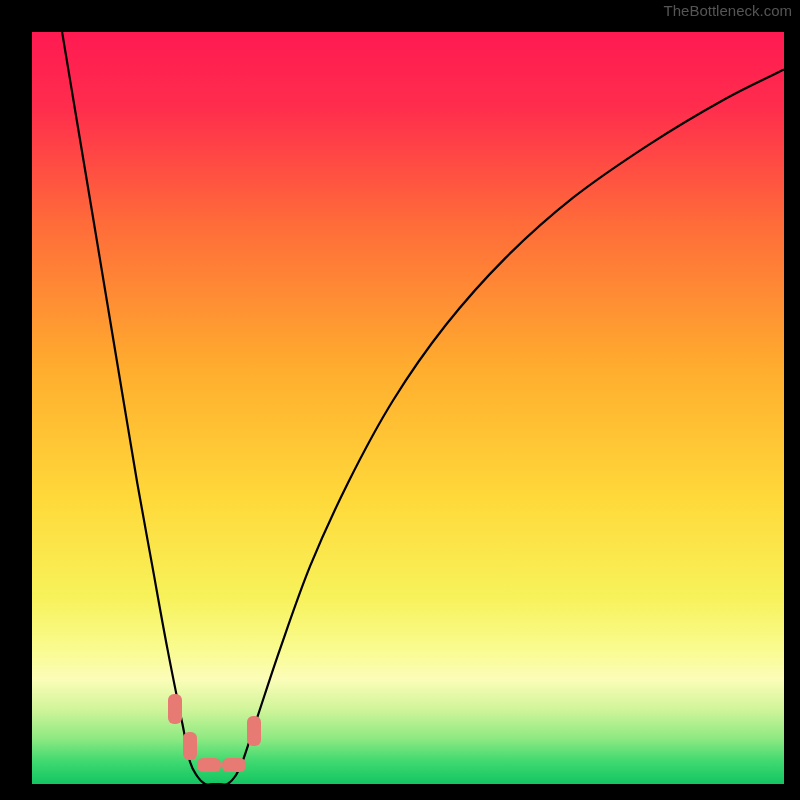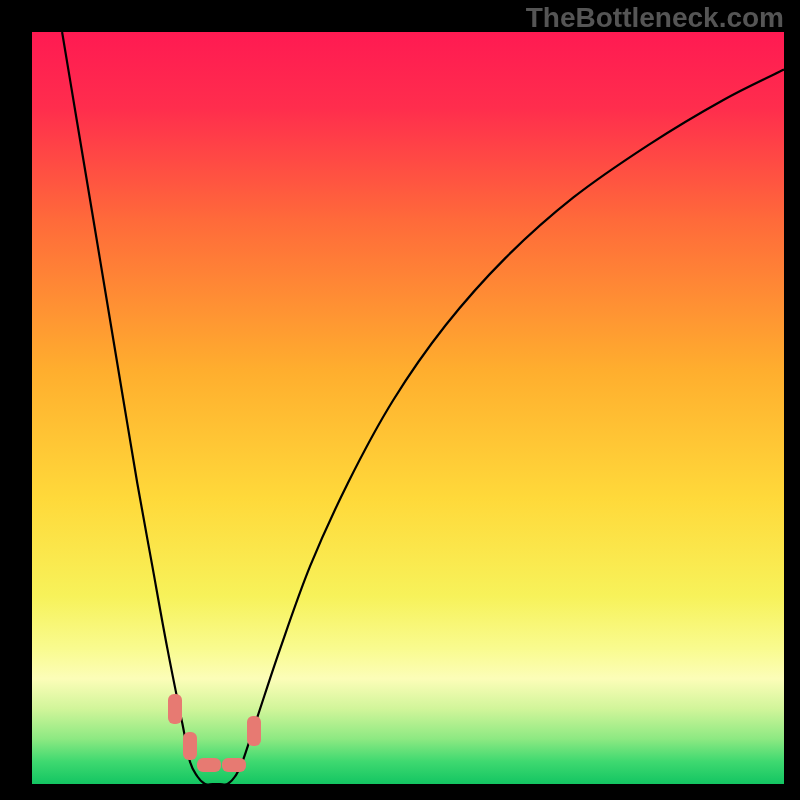--- a/index.html
+++ b/index.html
@@ -12,24 +12,24 @@
     font-family: Arial, Helvetica, sans-serif;
   }
   .wrapper {
     position: relative;
     width: 800px;
     height: 800px;
   }
   .watermark {
     position: absolute;
     top: 2px;
-    right: 16px;
+    right: 8px;
     color: #555;
-    font-size: 28px;
-    font-weight: 700;
+    font-size: 15px;
+    font-weight: 400;
     z-index: 10;
   }
   .plot-area {
     position: absolute;
     left: 32px;
     top: 32px;
     width: 752px;
     height: 752px;
     overflow: hidden;
   }

